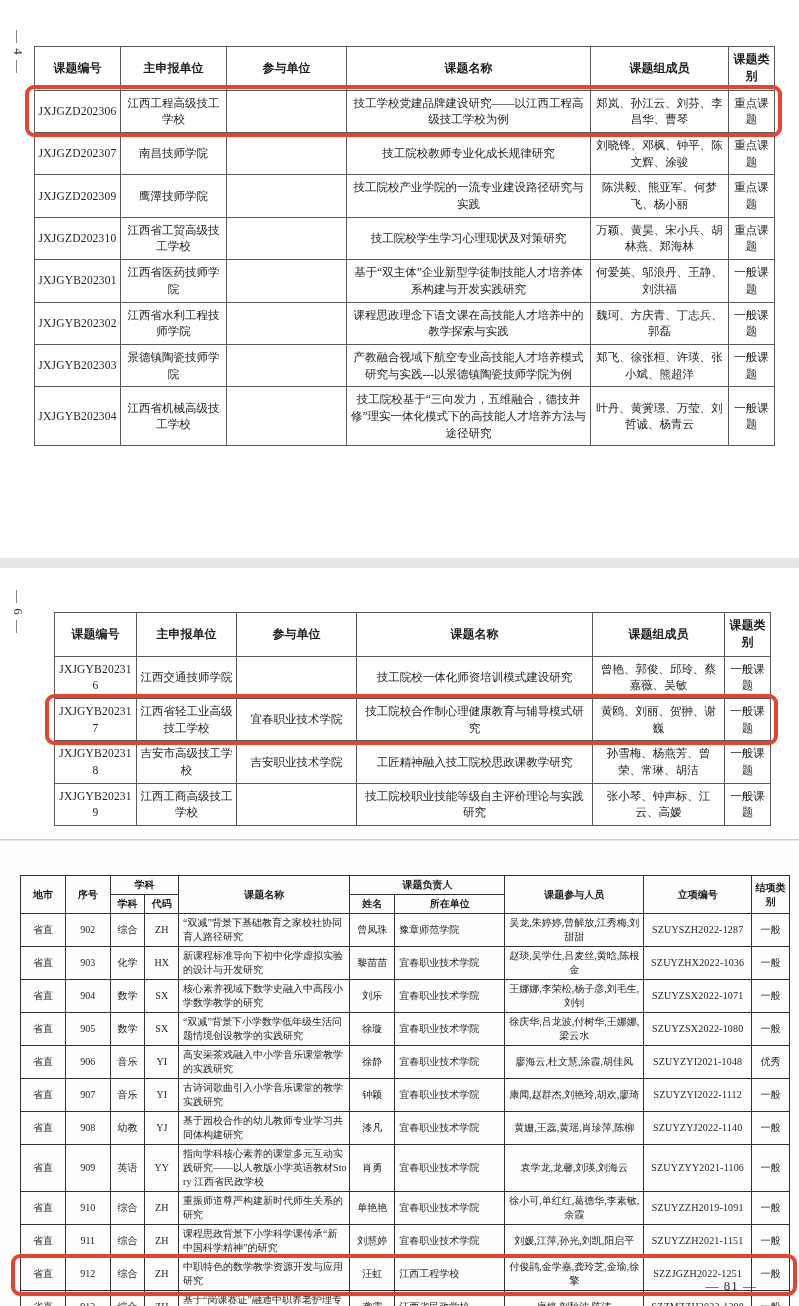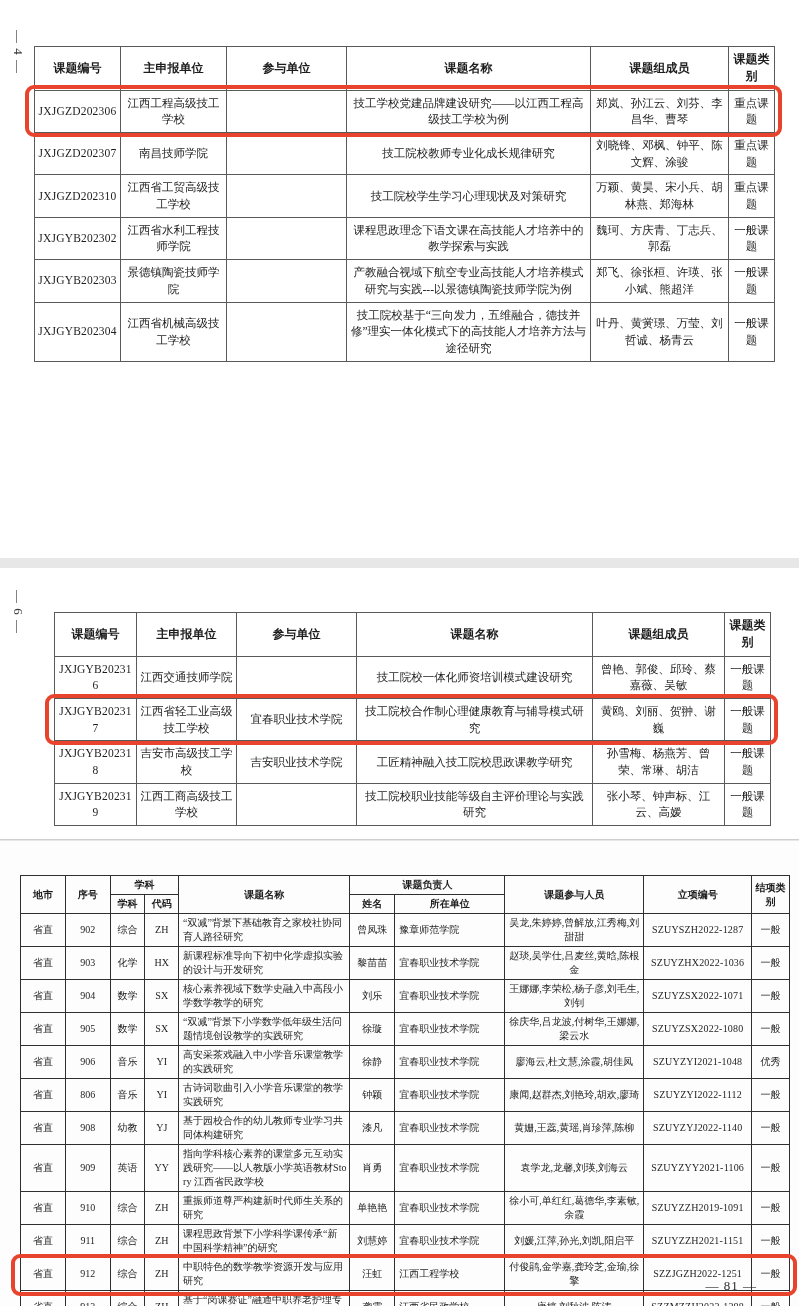--- a/index.html
+++ b/index.html
@@ -80,26 +80,42 @@
           </tr>
           <tr>
             <td class="code-cell">JXJGZD202307</td>
             <td>南昌技师学院</td>
             <td></td>
             <td>技工院校教师专业化成长规律研究</td>
             <td>刘晓锋、邓枫、钟平、陈文辉、涂骏</td>
             <td>重点课题</td>
           </tr>
           <tr>
+            <td class="code-cell">JXJGZD202309</td>
+            <td>鹰潭技师学院</td>
+            <td></td>
+            <td>技工院校产业学院的一流专业建设路径研究与实践</td>
+            <td>陈洪毅、熊亚军、何梦飞、杨小丽</td>
+            <td>重点课题</td>
+          </tr>
+          <tr>
             <td class="code-cell">JXJGZD202310</td>
             <td>江西省工贸高级技工学校</td>
             <td></td>
             <td>技工院校学生学习心理现状及对策研究</td>
             <td>万颖、黄昊、宋小兵、胡林燕、郑海林</td>
             <td>重点课题</td>
+          </tr>
+          <tr>
+            <td class="code-cell">JXJGYB202301</td>
+            <td>江西省医药技师学院</td>
+            <td></td>
+            <td>基于“双主体”企业新型学徒制技能人才培养体系构建与开发实践研究</td>
+            <td>何爱英、邬浪丹、王静、刘洪福</td>
+            <td>一般课题</td>
           </tr>
           <tr>
             <td class="code-cell">JXJGYB202302</td>
             <td>江西省水利工程技师学院</td>
             <td></td>
             <td>课程思政理念下语文课在高技能人才培养中的教学探索与实践</td>
             <td>魏珂、方庆青、丁志兵、郭磊</td>
             <td>一般课题</td>
           </tr>
           <tr>
@@ -270,21 +286,21 @@
             <td>YI</td>
             <td class="left">高安采茶戏融入中小学音乐课堂教学的实践研究</td>
             <td>徐静</td>
             <td class="left">宜春职业技术学院</td>
             <td>廖海云,杜文慧,涂霞,胡佳凤</td>
             <td class="code-cell">SZUYZYI2021-1048</td>
             <td>优秀</td>
           </tr>
           <tr>
             <td>省直</td>
-            <td>806</td>
+            <td>907</td>
             <td>音乐</td>
             <td>YI</td>
             <td class="left">古诗词歌曲引入小学音乐课堂的教学实践研究</td>
             <td>钟颖</td>
             <td class="left">宜春职业技术学院</td>
             <td>康闻,赵群杰,刘艳玲,胡欢,廖琦</td>
             <td class="code-cell">SZUYZYI2022-1112</td>
             <td>一般</td>
           </tr>
           <tr>

